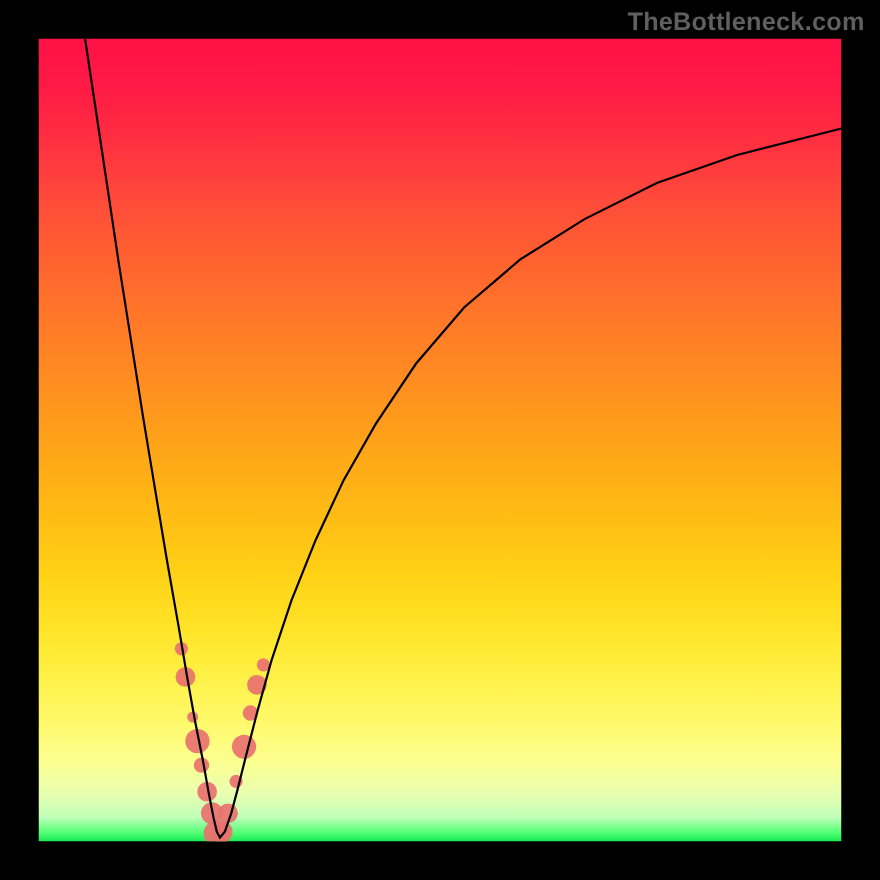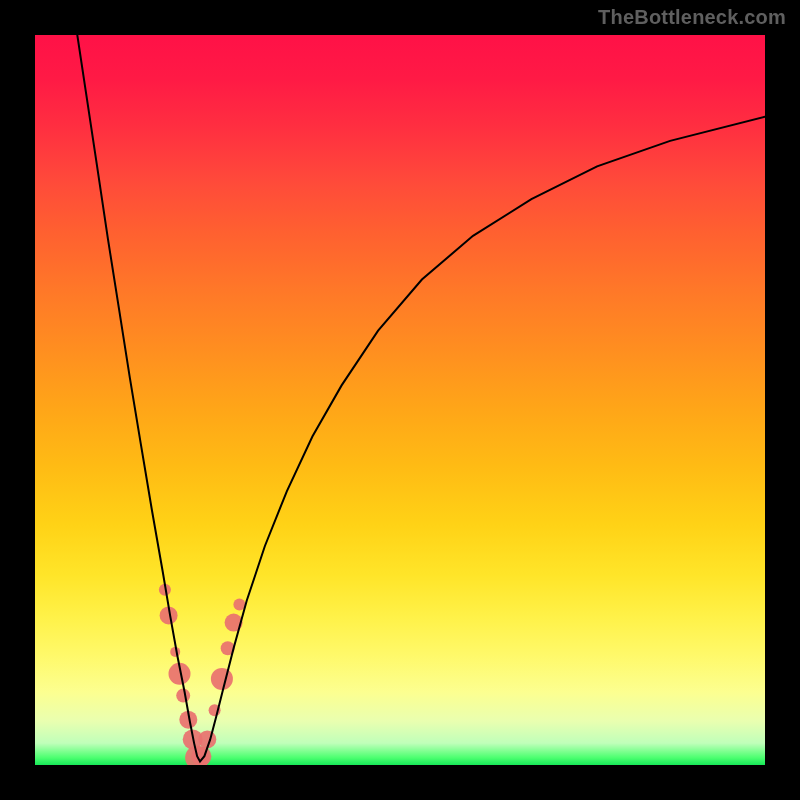--- a/index.html
+++ b/index.html
@@ -52,21 +52,21 @@
       #e9ffb0 94%,
       #c0ffba 97%,
       #4cff70 99%,
       #17e858 100%
     );
   }
   .watermark {
     position: absolute;
     top: 6px;
     right: 14px;
-    font-size: 20px;
+    font-size: 23px;
     font-weight: 600;
     color: #5f5f5f;
     letter-spacing: 0.2px;
     user-select: none;
   }
   svg.curve {
     position: absolute;
     left: 0;
     top: 0;
     width: 100%;

